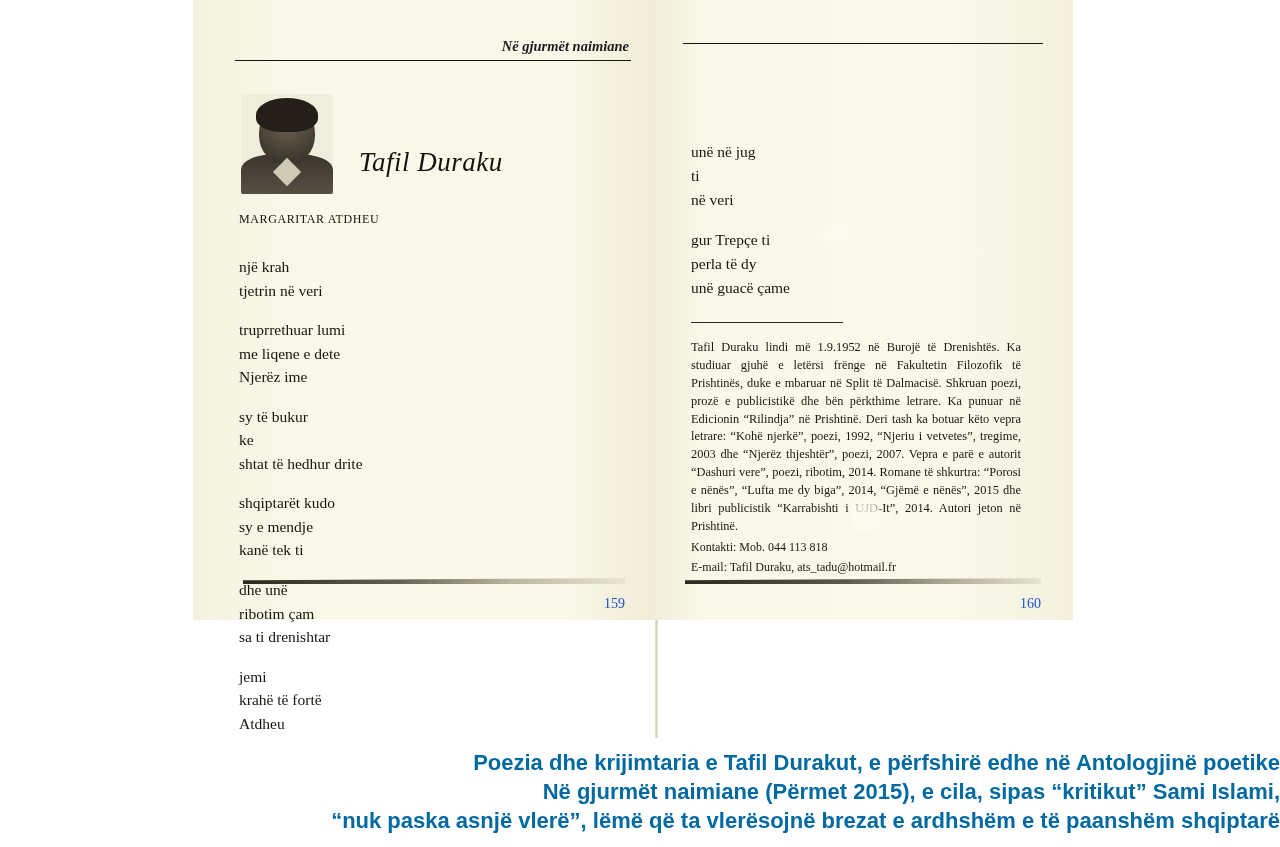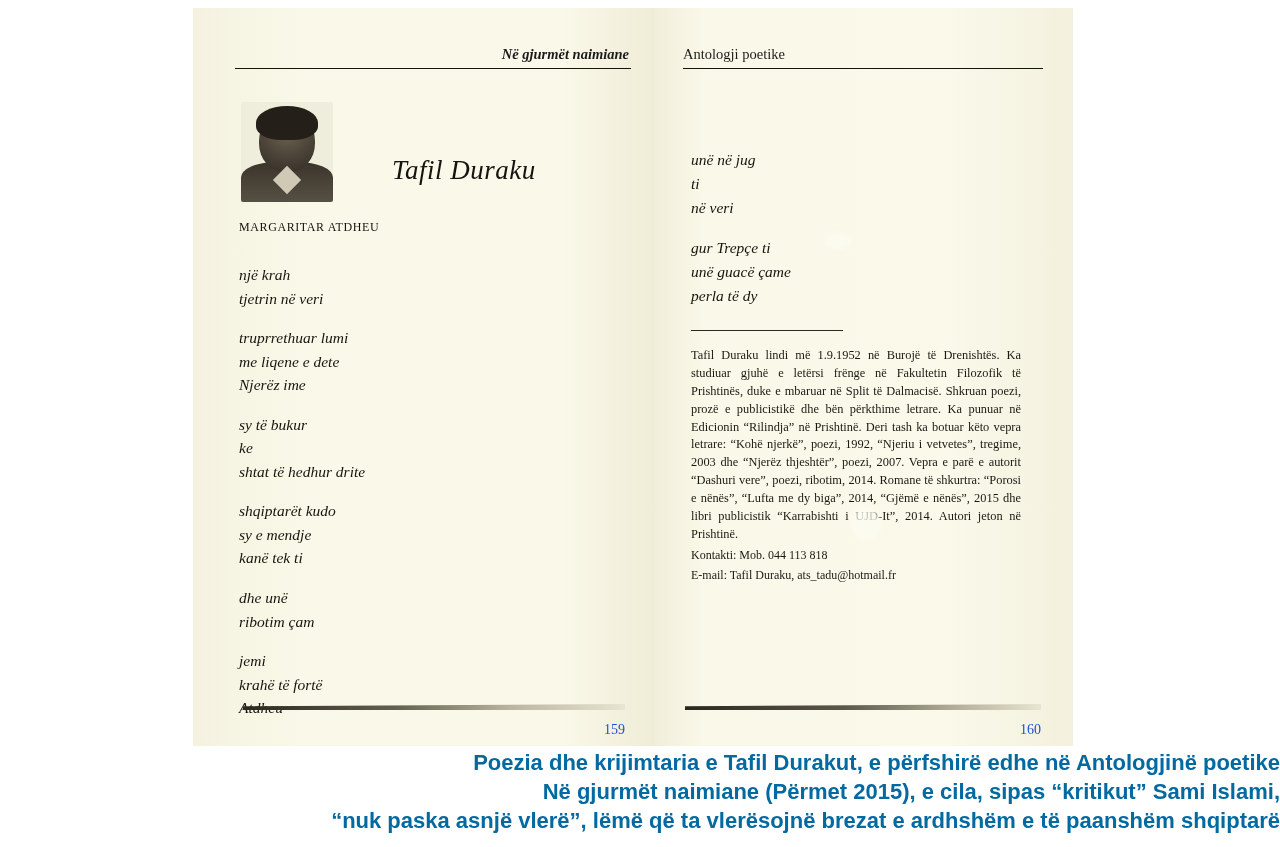--- a/index.html
+++ b/index.html
@@ -12,23 +12,23 @@
     height: 847px;
     font-family: "Liberation Serif", serif;
     overflow: hidden;
     position: relative;
   }
 
   
   .scan {
     position: absolute;
     left: 193px;
-    top: 8px;
+    top: 0px;
     width: 880px;
-    height: 738px;
+    height: 620px;
     background: #f7f5e3;
     box-sizing: border-box;
     display: flex;
   }
   .page {
     position: relative;
     height: 100%;
     box-sizing: border-box;
   }
   .page-left {
@@ -76,21 +76,20 @@
     border-bottom: 1.6px solid #15150f;
     margin-top: 5px;
   }
 
   
   .author-block {
     display: flex;
     align-items: flex-end;
     margin-top: 22px;
     height: 100px;
-    gap: 33px;
   }
   .portrait {
     width: 92px;
     height: 100px;
     margin-left: 6px;
     border-radius: 2px;
     position: relative;
     overflow: hidden;
     background: #efeddb;
   }
@@ -156,21 +155,20 @@
     margin-left: 4px;
   }
   .stanza {
     margin-bottom: 16px;
   }
   .stanza .line {
     font-size: 15.5px;
     line-height: 1.52;
     color: #15150f;
     white-space: pre;
-    font-style: italic;
   }
 
   
   .right-body {
     margin-top: 68px;
     margin-left: 8px;
   }
   .right-body .stanza .line {
     font-size: 15.5px;
     line-height: 1.55;
@@ -291,48 +289,48 @@
         <div class="line">shtat të hedhur drite</div>
       </div>
       <div class="stanza">
         <div class="line">shqiptarët kudo</div>
         <div class="line">sy e mendje</div>
         <div class="line">kanë tek ti</div>
       </div>
       <div class="stanza">
         <div class="line">dhe unë</div>
         <div class="line">ribotim çam</div>
+        <div class="line">sa ti drenishtar</div>
       </div>
       <div class="stanza">
         <div class="line">jemi</div>
         <div class="line">krahë të fortë</div>
         <div class="line">Atdheu</div>
       </div>
     </div>
   </div>
 
   <div class="gutter"></div>
 
   <div class="page page-right">
 
     <div class="runhead">
-      <div class="rh-text rh-right">Antologji poetike</div>
       <div class="rh-rule"></div>
     </div>
 
     <div class="right-body">
       <div class="stanza">
         <div class="line">unë në jug</div>
         <div class="line">ti</div>
         <div class="line">në veri</div>
       </div>
       <div class="stanza">
         <div class="line">gur Trepçe ti</div>
+        <div class="line">perla të dy</div>
         <div class="line">unë guacë çame</div>
-        <div class="line">perla të dy</div>
       </div>
     </div>
 
     <div class="short-rule"></div>
 
     <div class="bio">Tafil Duraku lindi më 1.9.1952 në Burojë të Drenishtës. Ka studiuar gjuhë e letërsi frënge në Fakultetin Filozofik të Prishtinës, duke e mbaruar në Split të Dalmacisë. Shkruan poezi, prozë e publicistikë dhe  bën përkthime letrare. Ka punuar në Edicionin “Rilindja” në Prishtinë. Deri tash ka botuar këto vepra letrare: “Kohë njerkë”, poezi, 1992, “Njeriu i vetvetes”, tregime, 2003 dhe “Njerëz thjeshtër”, poezi, 2007. Vepra e parë e autorit “Dashuri vere”, poezi, ribotim, 2014. Romane të shkurtra: “Porosi e nënës”,  “Lufta me dy biga”, 2014, “Gjëmë e nënës”, 2015 dhe libri publicistik “Karrabishti i UJD-It”, 2014. Autori jeton në Prishtinë.</div>
 
     <div class="contact">Kontakti: Mob. 044 113 818</div>
     <div class="contact">E-mail: Tafil Duraku, ats_tadu@hotmail.fr</div>
 

